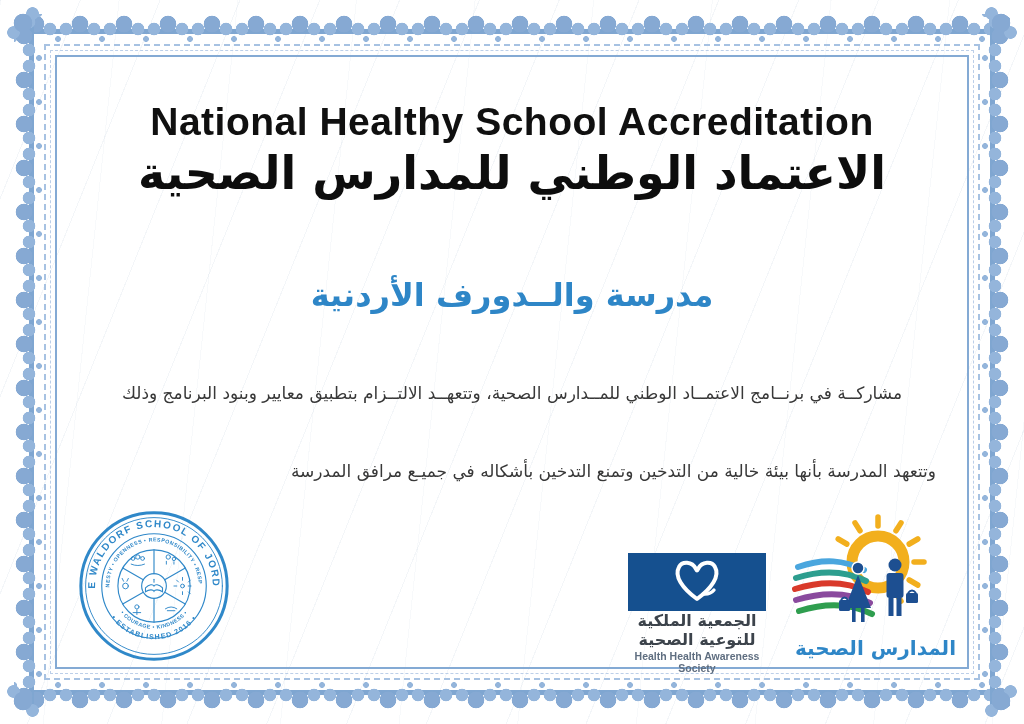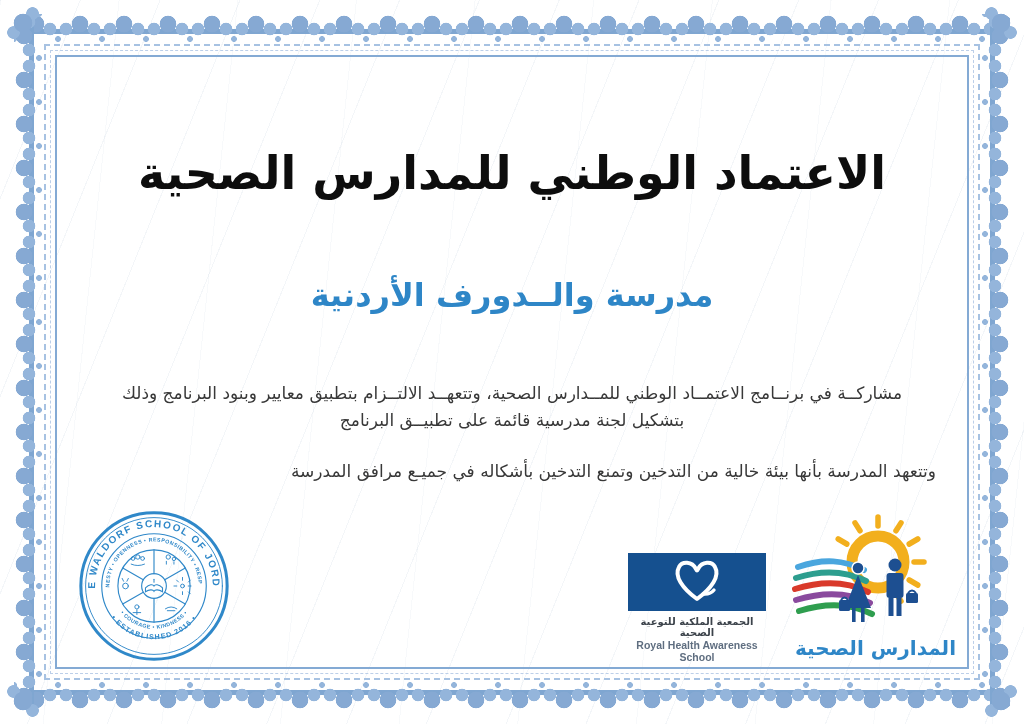--- a/index.html
+++ b/index.html
@@ -68,21 +68,21 @@
   .school-ar{top:276px;font-size:32px;font-weight:bold;color:#2e86c7;font-family:"DejaVu Sans",sans-serif;direction:rtl;}
   .body-ar{font-size:17px;color:#383838;font-family:"DejaVu Sans",sans-serif;direction:rtl;line-height:1.6;}
   .p1{top:380px;}
   .p2{top:458px;text-align:right;}
 
   
   .logo{position:absolute;}
   .waldorf{left:78px;top:510px;width:152px;height:152px;}
   .rhas{left:628px;top:553px;width:138px;text-align:center;}
   .rhas .panel{width:138px;height:58px;margin:0 auto;}
-  .rhas .ar{font-size:10px;font-weight:bold;color:#3c434b;font-family:"DejaVu Sans",sans-serif;direction:rtl;margin-top:5px;}
+  .rhas .ar{font-size:16px;font-weight:bold;color:#3c434b;font-family:"DejaVu Sans",sans-serif;direction:rtl;}
   .rhas .en{font-size:10.5px;font-weight:bold;color:#5f6e80;margin-top:1px;}
   .hs{left:792px;top:512px;width:164px;text-align:right;}
   .hs .label{font-size:20px;font-weight:bold;color:#2e86c7;font-family:"DejaVu Sans",sans-serif;direction:rtl;margin-top:2px;}
   svg{display:block;}
 </style>
 </head>
 <body>
 
 <div class="cert">
   <div class="bg-lines"></div>
@@ -92,26 +92,26 @@
   <div class="edge edge-left"></div>
   <div class="edge edge-right"></div>
   <div class="corner tl"></div>
   <div class="corner tr"></div>
   <div class="corner br"></div>
   <div class="corner bl"></div>
   <div class="frame-a"></div>
   <div class="frame-b"></div>
   <div class="frame-c"></div>
 
+  <div class="centered title-en">National Healthy School Accreditation</div>
   <div class="centered title-ar">الاعتماد الوطني للمدارس الصحية</div>
   <div class="centered school-ar">مدرسة والــدورف الأردنية</div>
 
   <div class="centered body-ar p1">
     <div>مشاركــة في برنــامج الاعتمــاد الوطني للمــدارس الصحية، وتتعهــد الالتــزام بتطبيق معايير وبنود البرنامج وذلك</div>
-    <div>بتشكيل لجنة مدرسية قائمة على تطبيــق البرنامج</div>
   </div>
   <div class="centered body-ar p2">وتتعهد المدرسة بأنها بيئة خالية من التدخين وتمنع التدخين بأشكاله في جميـع مرافق المدرسة</div>
 
   <div class="logo waldorf">
     <svg width="152" height="152" viewBox="0 0 160 160">
       <defs>
         <path id="arcTop" d="M18,80 A62,62 0 0 1 142,80"></path>
         <path id="arcBottom" d="M24,80 A56,56 0 0 0 136,80"></path>
         <path id="arcValsTop" d="M33,80 A47,47 0 0 1 127,80"></path>
         <path id="arcValsBottom" d="M35,80 A45,45 0 0 0 125,80"></path>
@@ -166,21 +166,21 @@
     </svg>
   </div>
 
   <div class="logo rhas">
     <svg class="panel" width="138" height="58" viewBox="0 0 138 58">
       <rect x="0" y="0" width="138" height="58" fill="#15508f"></rect>
       <path d="M69 46 C 54 35 46 23 51 14 C 54 8 64 8 68 16 C 69 18 69 18 70 16 C 74 8 84 8 87 14 C 92 23 84 35 69 46 Z" fill="none" stroke="#ffffff" stroke-width="4" stroke-linejoin="round"></path>
       <path d="M75 41 C 80 41.5 84 39.5 86 37" fill="none" stroke="#ffffff" stroke-width="3.4" stroke-linecap="round"></path>
     </svg>
     <div class="ar">الجمعية الملكية للتوعية الصحية</div>
-    <div class="en">Royal Health Awareness School</div>
+    <div class="en">Health Health Awareness Society</div>
   </div>
 
   <div class="logo hs">
     <svg width="164" height="122" viewBox="0 0 164 122">
 
       <g fill="none" stroke-linecap="round" stroke="#f2af1d">
         <circle cx="86" cy="50" r="26" stroke-width="11"></circle>
         <line x1="86" y1="14" x2="86" y2="5" stroke-width="5.5"></line>
         <line x1="104" y1="18.8" x2="109" y2="10.9" stroke-width="5.5"></line>
         <line x1="68" y1="18.8" x2="63" y2="10.9" stroke-width="5.5"></line>

